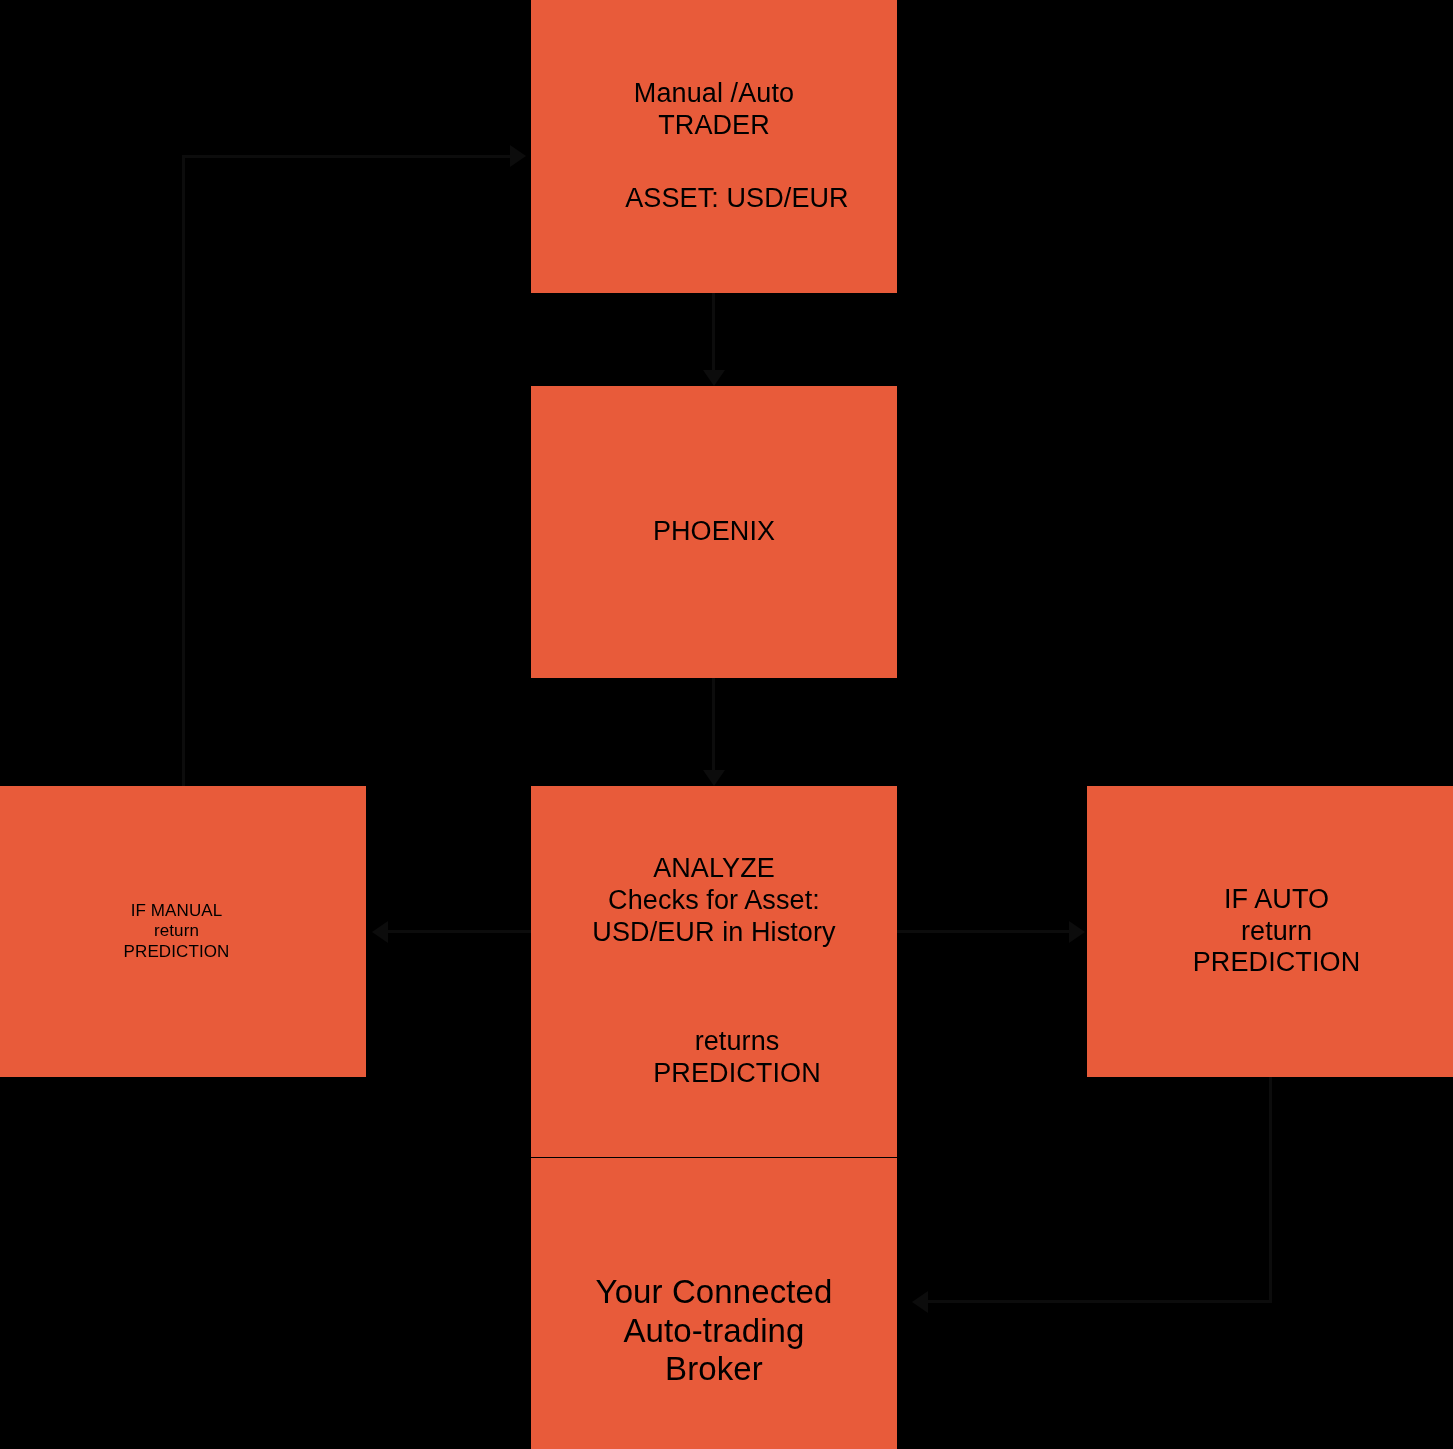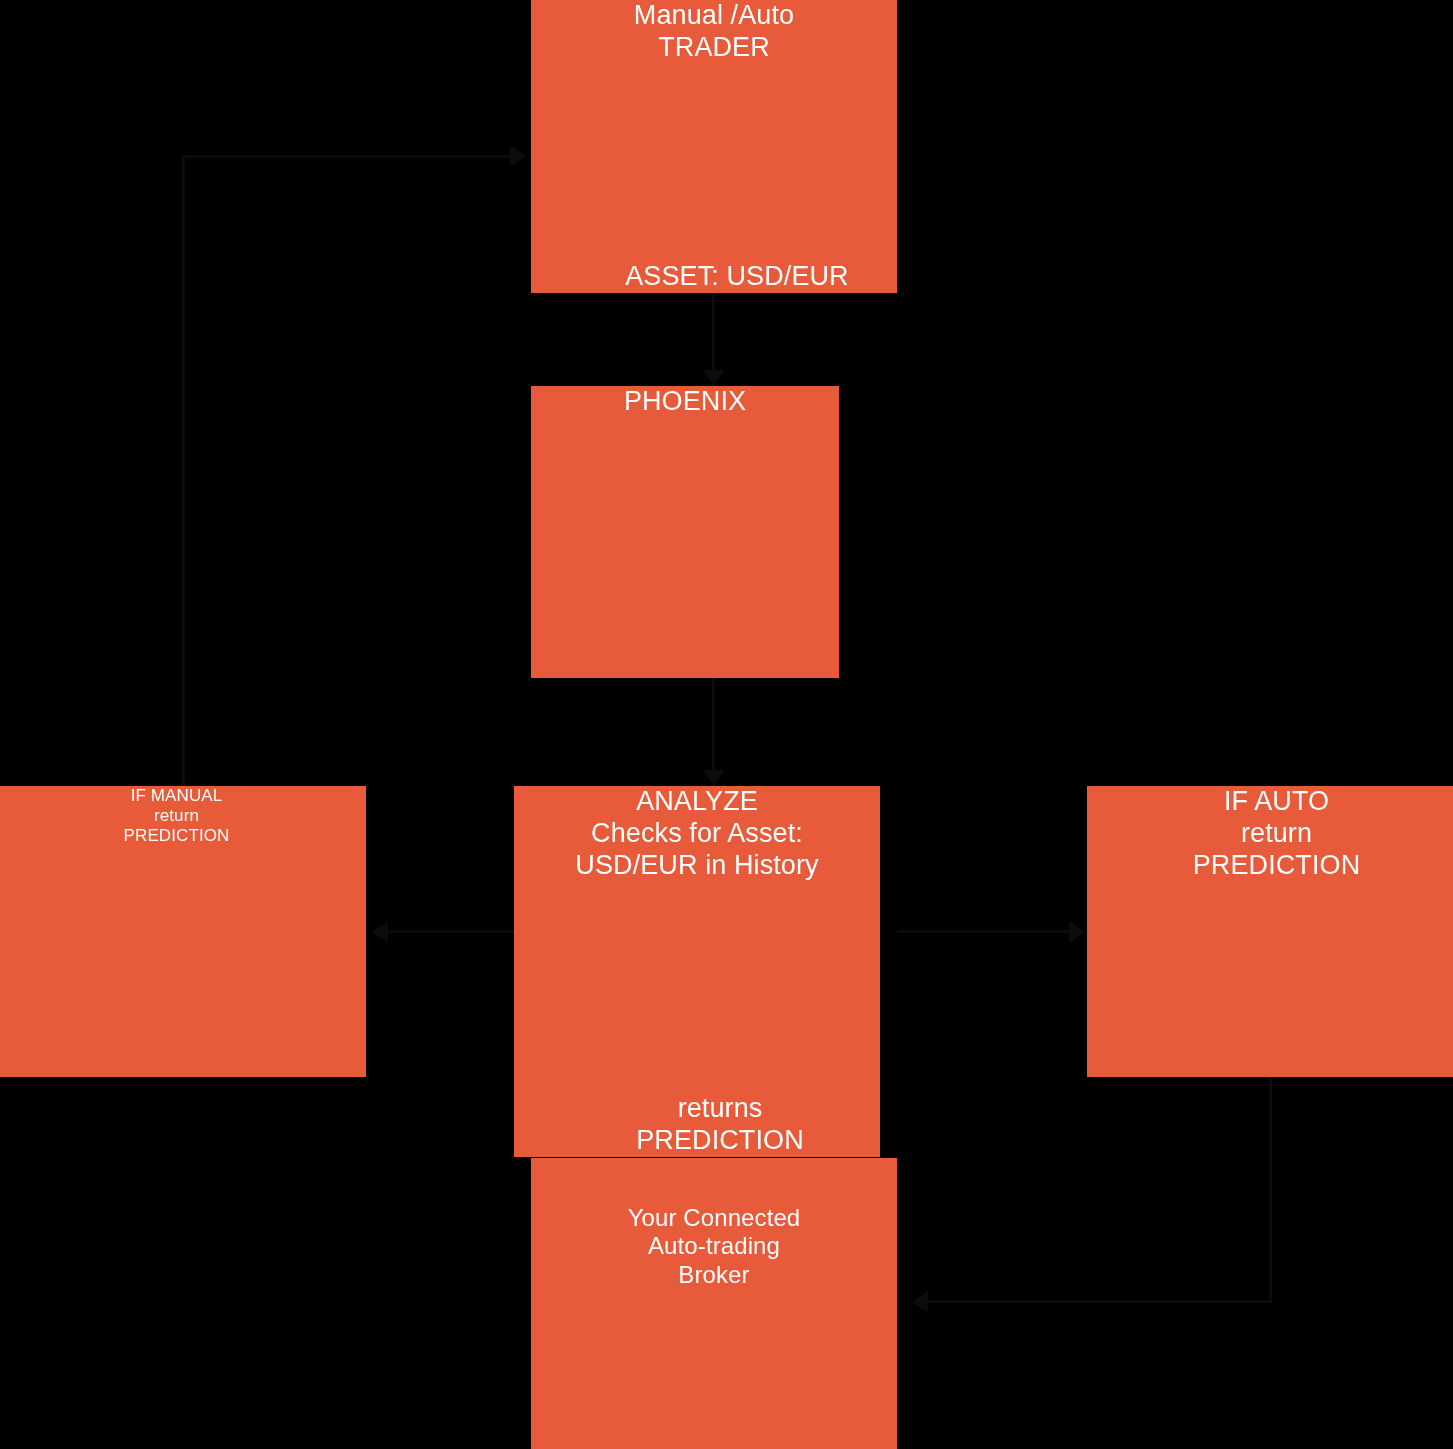--- a/index.html
+++ b/index.html
@@ -12,56 +12,56 @@
     position: relative;
     width: 1453px;
     height: 1449px;
     background: #000000;
     overflow: hidden;
     font-family: "Liberation Sans", sans-serif;
   }
   .node {
     position: absolute;
     background: #e85b3a;
-    color: #ffffff;
+    color: #000000;
     display: flex;
     flex-direction: column;
     align-items: center;
-    justify-content: space-between;
+    justify-content: center;
     text-align: center;
     box-sizing: border-box;
     z-index: 3;
   }
   .node .para {
     margin: 0;
     padding: 0;
     line-height: 1.18;
     font-size: 27px;
     letter-spacing: 0.1px;
     white-space: pre-line;
   }
   .node .para + .para {
     margin-top: 1.55em;
     margin-left: 46px;
   }
 
   
   #node-trader   { left: 531px;  top: 0px;     width: 366px; height: 293px; }
-  #node-phoenix  { left: 531px;  top: 386px;   width: 308px; height: 292px; }
+  #node-phoenix  { left: 531px;  top: 386px;   width: 366px; height: 292px; }
   #node-manual   { left: -13px;  top: 786px;   width: 379px; height: 291px; }
-  #node-analyze  { left: 514px;  top: 786px;   width: 366px; height: 371px; gap: 36px; }
+  #node-analyze  { left: 531px;  top: 786px;   width: 366px; height: 371px; gap: 36px; }
   #node-auto     { left: 1087px; top: 786px;   width: 379px; height: 291px; }
   #node-broker   { left: 531px;  top: 1158px;  width: 366px; height: 300px; }
 
   #node-trader .para   { font-size: 27px; }
   #node-phoenix .para  { font-size: 27px; }
   #node-manual .para   { font-size: 17px; }
   #node-analyze .para  { font-size: 27px; }
   #node-auto .para     { font-size: 27px; }
-  #node-broker .para   { font-size: 24px; margin-top: 46px; }
+  #node-broker .para   { font-size: 33px; margin-top: 46px; }
 
   
   .conn {
     position: absolute;
     background: #0c0c0c;
     z-index: 2;
   }
   .arrow {
     position: absolute;
     width: 0;

